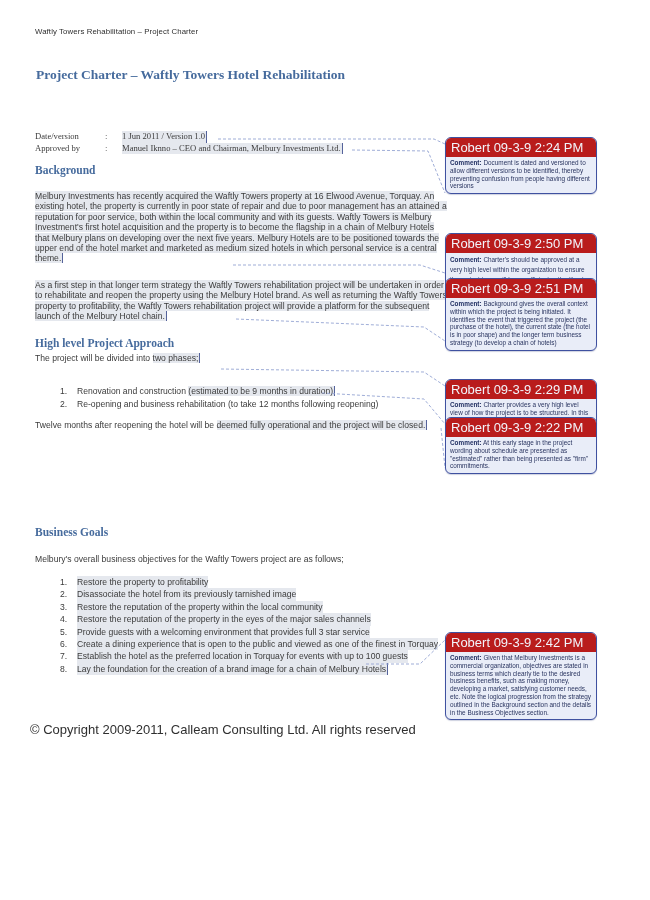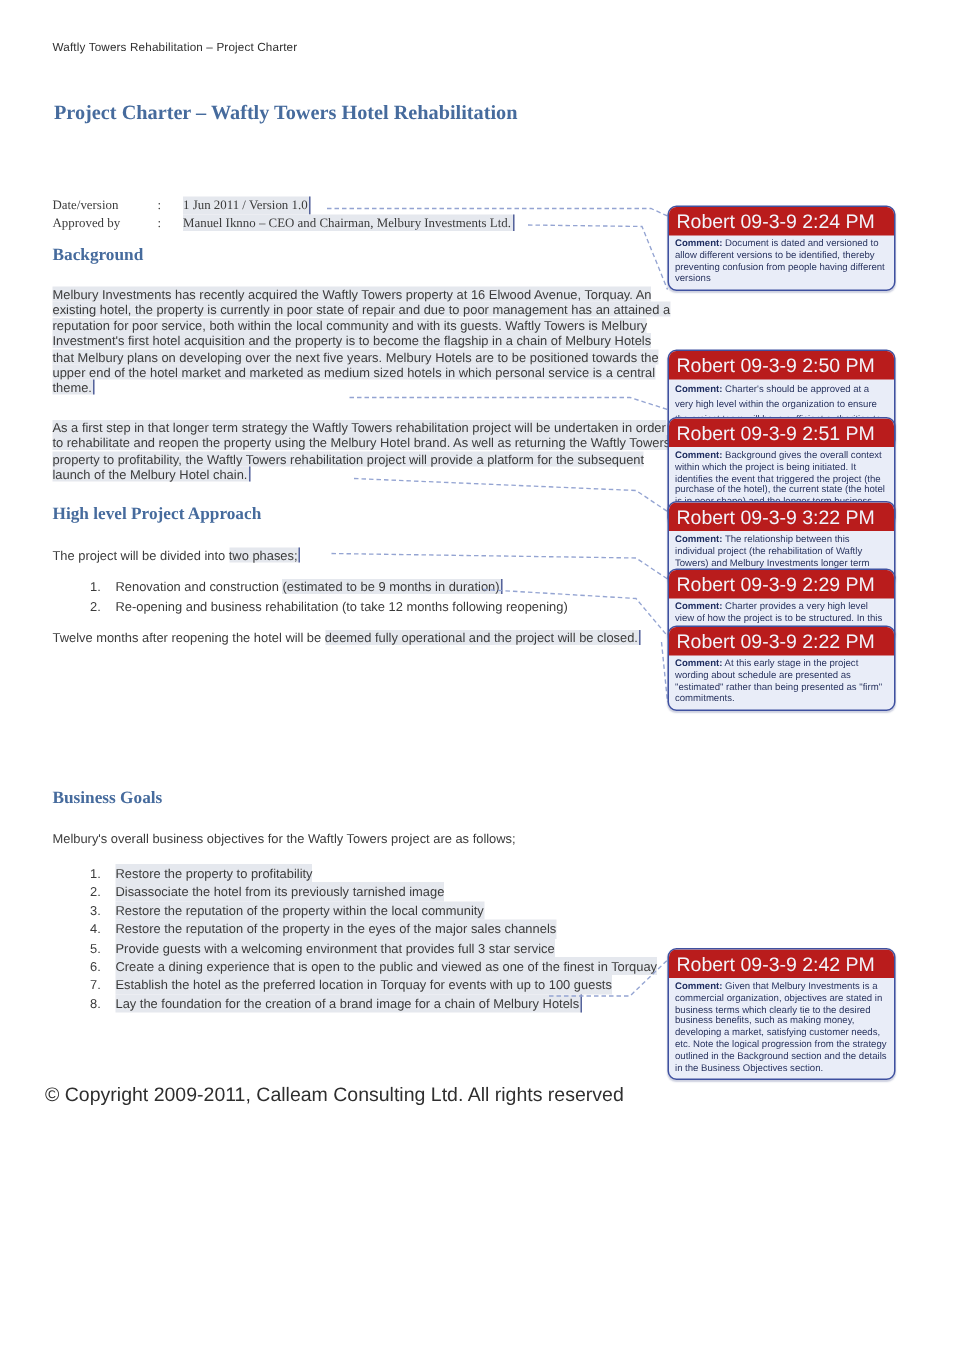--- a/index.html
+++ b/index.html
@@ -13,21 +13,21 @@
   .meta-row{display:flex;font-family:Liberation Serif, serif;}
   .meta-label{width:70px;}
   .meta-colon{width:17px;}
   .h-blue{font-family:"Liberation Serif",serif;font-weight:bold;font-size:11.5px;color:#466b9d;}
   .h-bg{top:164px;left:35px;}
   .h-approach{top:337px;left:35px;}
   .h-goals{top:526px;left:35px;}
   .body-text{font-size:8.6px;line-height:10.4px;color:#3b3b3b;}
   .para1{top:191px;left:35px;width:414px;}
   .para2{top:280px;left:35px;width:414px;}
-  .approach-intro{top:365px;left:35px;width:414px;}
+  .approach-intro{top:353px;left:35px;width:414px;}
   .num-list{left:60px;width:386px;}
   .approach-list{top:385px;line-height:13px;}
   .list-row{display:flex;}
   .list-num{width:17px;flex:none;}
   .approach-closing{top:420px;left:35px;width:420px;}
   .goals-intro{top:554px;left:35px;width:414px;}
   .goals-list{top:576px;line-height:12.4px;}
   .footer{top:722px;left:30px;font-size:13px;color:#2f2f2f;text-align:right;}
   .hl{background:#e5e8ee;}
   .cap{border-right:1.2px solid #55639b;padding-right:1px;}
@@ -157,24 +157,20 @@
   <div class="comment-box roomy" style="top:186px;margin-top:47px;">
     <div class="comment-head">Robert 09-3-9 2:50 PM</div>
     <div class="comment-body"><b>Comment:</b> <span>Charter's should be approved at a very high level within the organization to ensure the project team will have sufficient authorities to proceed and to ensure sufficient support</span></div>
   </div>
 
   <div class="comment-box" style="top:266px;margin-top:12px;">
     <div class="comment-head">Robert 09-3-9 2:51 PM</div>
     <div class="comment-body"><b>Comment:</b> <span>Background gives the overall context within which the project is being initiated.  It identifies the event that triggered the project (the purchase of the hotel), the current state (the hotel is in poor shape) and the longer term business strategy (to develop a chain of hotels)</span></div>
   </div>
 
-  <div class="comment-box" style="top:334px;">
-    <div class="comment-head">Robert 09-3-9 3:22 PM</div>
-    <div class="comment-body"><b>Comment:</b> <span>The relationship between this individual project (the rehabilitation of Waftly Towers) and Melbury Investments longer term strategy is established</span></div>
-  </div>
 
   <div class="comment-box" style="top:379px;">
     <div class="comment-head">Robert 09-3-9 2:29 PM</div>
     <div class="comment-body"><b>Comment:</b> <span>Charter provides a very high level view of how the project is to be structured.  In this case two phases are to be used.</span></div>
   </div>
 
   <div class="comment-box" style="top:417px;">
     <div class="comment-head">Robert 09-3-9 2:22 PM</div>
     <div class="comment-body"><b>Comment:</b> <span>At this early stage in the project wording about schedule are presented as "estimated" rather than being presented as "firm" commitments.</span></div>
   </div>

